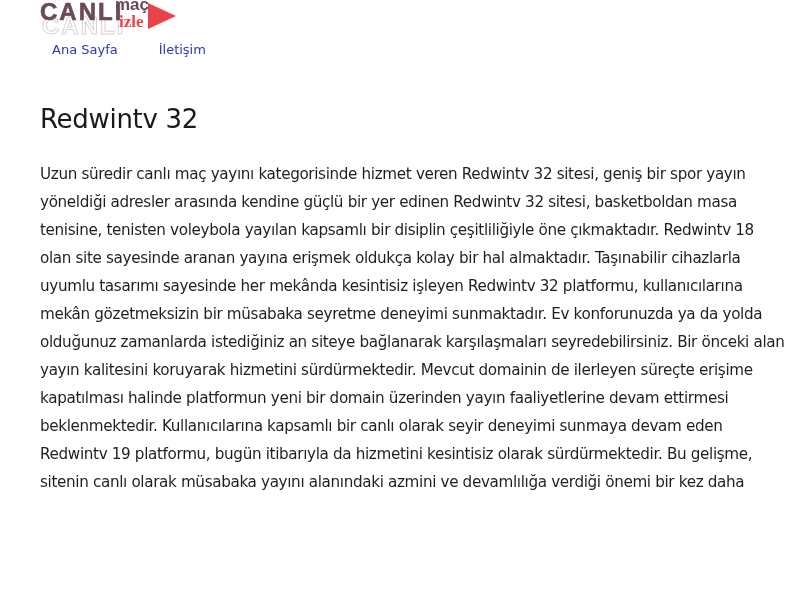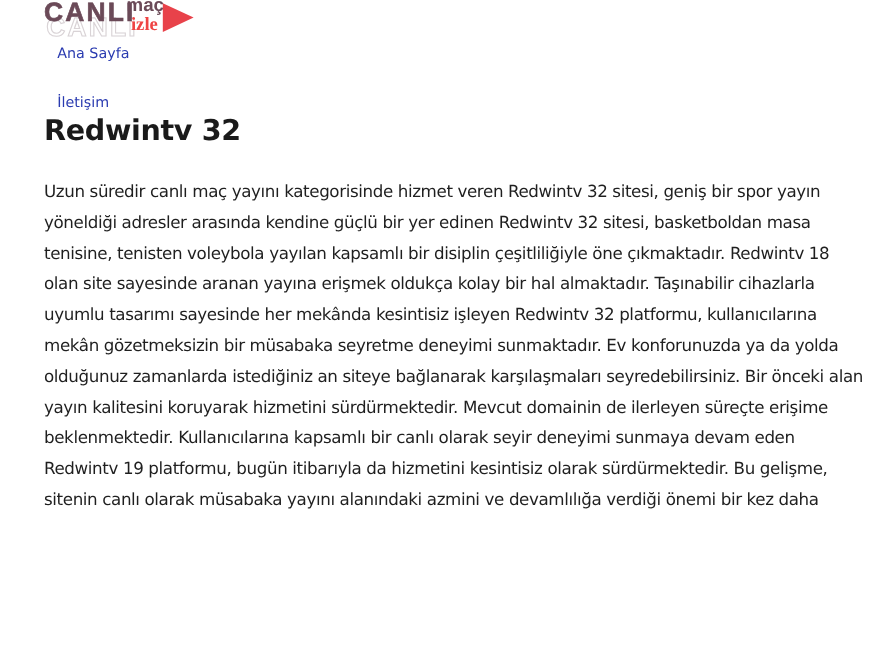--- a/index.html
+++ b/index.html
@@ -75,36 +75,35 @@
       height: 0;
       border-top: 13px solid transparent;
       border-bottom: 13px solid transparent;
       border-left: 28px solid #e8424a;
     }
     .nav {
       position: absolute;
       left: 52px;
       top: 42px;
       display: flex;
-      gap: 29px;
-      flex-direction: column;
+      gap: 41px;
     }
     .nav a {
       font-family: "DejaVu Sans", sans-serif;
       font-size: 13px;
       color: #2a3bb0;
       text-decoration: none;
     }
     h1 {
       position: absolute;
       left: 40px;
       top: 104px;
       margin: 0;
       font-family: "DejaVu Sans", sans-serif;
-      font-weight: bold;
+      font-weight: normal;
       font-size: 26px;
       color: #1a1a1a;
       letter-spacing: -0.3px;
     }
     .content {
       position: absolute;
       left: 40px;
       top: 160px;
       width: 725px;
       font-family: "DejaVu Sans", sans-serif;
@@ -138,17 +137,18 @@
 <div class="content">
   <p>
     <span class="line">Uzun süredir canlı maç yayını kategorisinde hizmet veren Redwintv 32 sitesi, geniş bir spor yayın</span>
     <span class="line">yöneldiği adresler arasında kendine güçlü bir yer edinen Redwintv 32 sitesi, basketboldan masa</span>
     <span class="line">tenisine, tenisten voleybola yayılan kapsamlı bir disiplin çeşitliliğiyle öne çıkmaktadır. Redwintv 18</span>
     <span class="line">olan site sayesinde aranan yayına erişmek oldukça kolay bir hal almaktadır. Taşınabilir cihazlarla</span>
     <span class="line">uyumlu tasarımı sayesinde her mekânda kesintisiz işleyen Redwintv 32 platformu, kullanıcılarına</span>
     <span class="line">mekân gözetmeksizin bir müsabaka seyretme deneyimi sunmaktadır. Ev konforunuzda ya da yolda</span>
     <span class="line">olduğunuz zamanlarda istediğiniz an siteye bağlanarak karşılaşmaları seyredebilirsiniz. Bir önceki alan</span>
     <span class="line">yayın kalitesini koruyarak hizmetini sürdürmektedir. Mevcut domainin de ilerleyen süreçte erişime</span>
+    <span class="line">kapatılması halinde platformun yeni bir domain üzerinden yayın faaliyetlerine devam ettirmesi</span>
     <span class="line">beklenmektedir. Kullanıcılarına kapsamlı bir canlı olarak seyir deneyimi sunmaya devam eden</span>
     <span class="line">Redwintv 19 platformu, bugün itibarıyla da hizmetini kesintisiz olarak sürdürmektedir. Bu gelişme,</span>
     <span class="line">sitenin canlı olarak müsabaka yayını alanındaki azmini ve devamlılığa verdiği önemi bir kez daha</span>
   </p>
 </div>
 
 </body></html>

